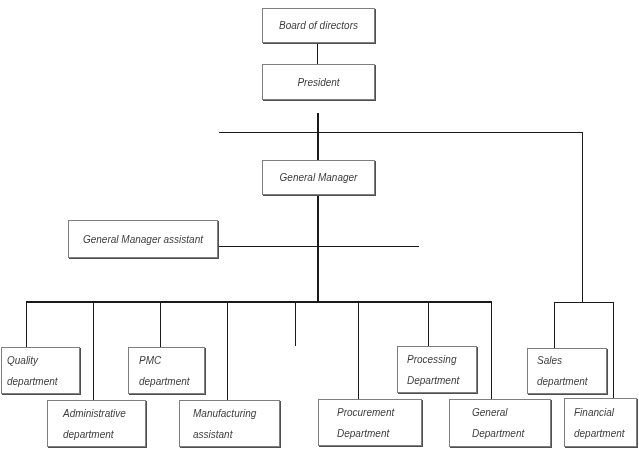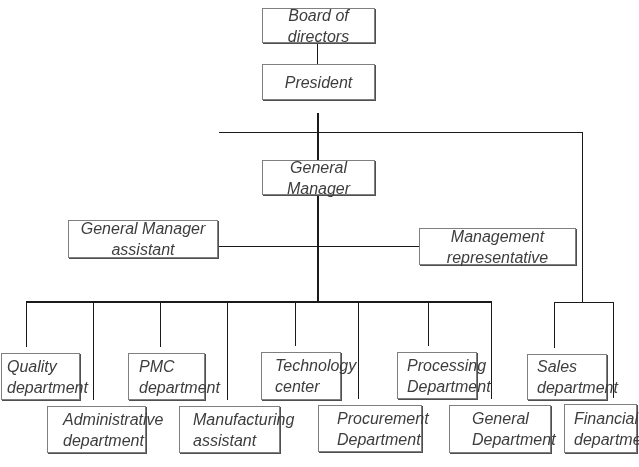--- a/index.html
+++ b/index.html
@@ -12,29 +12,29 @@
   }
   
   .node{
     position:absolute;
     box-sizing:border-box;
     background:#ffffff;
     border:1px solid #7f7f7f;
     box-shadow:1px 1px 0 #4f4f4f;
     color:#3d3d3d;
     font-style:italic;
-    font-size:16px;
+    font-size:10px;
     line-height:21px;
     display:flex;
     align-items:center;
     justify-content:center;
     text-align:center;
     z-index:2;
   }
-  .node.la{justify-content:flex-start;text-align:left;margin-top:6px;}
+  .node.la{justify-content:flex-start;text-align:left;}
   .n-board        {left:262px;top:8px;  width:113px;height:35px;}
   .n-president    {left:262px;top:64px; width:113px;height:36px;}
   .n-pa           {left:106px;top:117px;width:113px;height:36px;}
   .n-gm           {left:262px;top:160px;width:113px;height:35px;}
   .n-gma          {left:68px; top:220px;width:150px;height:38px;}
   .n-mr           {left:419px;top:228px;width:157px;height:37px;}
   .n-quality      {left:1px;  top:347px;width:79px; height:47px;padding-left:5px;}
   .n-pmc          {left:128px;top:347px;width:77px; height:47px;padding-left:10px;}
   .n-tech         {left:261px;top:346px;width:80px; height:48px;padding-left:13px;}
   .n-processing   {left:397px;top:346px;width:80px; height:47px;padding-left:9px;}
@@ -94,31 +94,25 @@
   </div>
   <div class="node n-president">
     <span>President</span>
   </div>
   <div class="node n-gm">
     <span>General Manager</span>
   </div>
   <div class="node n-gma">
     <span>General Manager assistant</span>
   </div>
-  <div class="node n-mr">
-    <span>Management representative</span>
-  </div>
   <div class="node la n-quality">
     <span>Quality department</span>
   </div>
   <div class="node la n-pmc">
     <span>PMC department</span>
-  </div>
-  <div class="node la n-tech">
-    <span>Technology center</span>
   </div>
   <div class="node la n-processing">
     <span>Processing Department</span>
   </div>
   <div class="node la n-sales">
     <span>Sales department</span>
   </div>
   <div class="node la n-admin">
     <span>Administrative department</span>
   </div>

